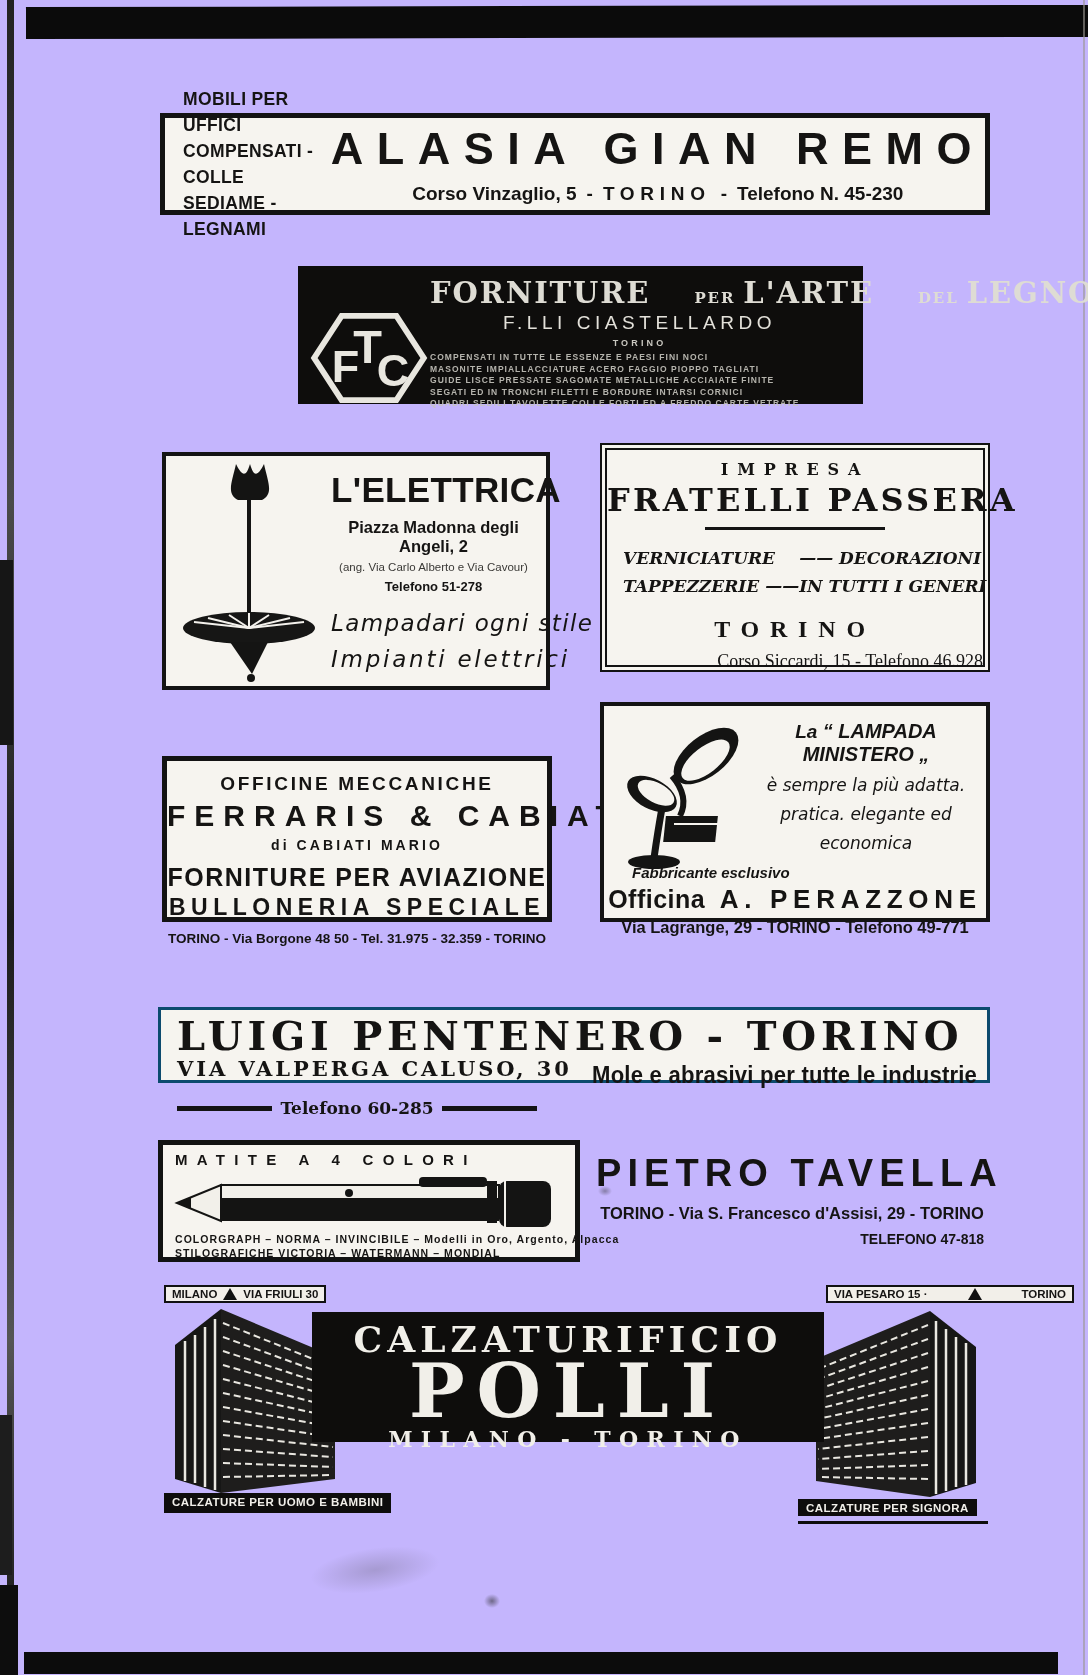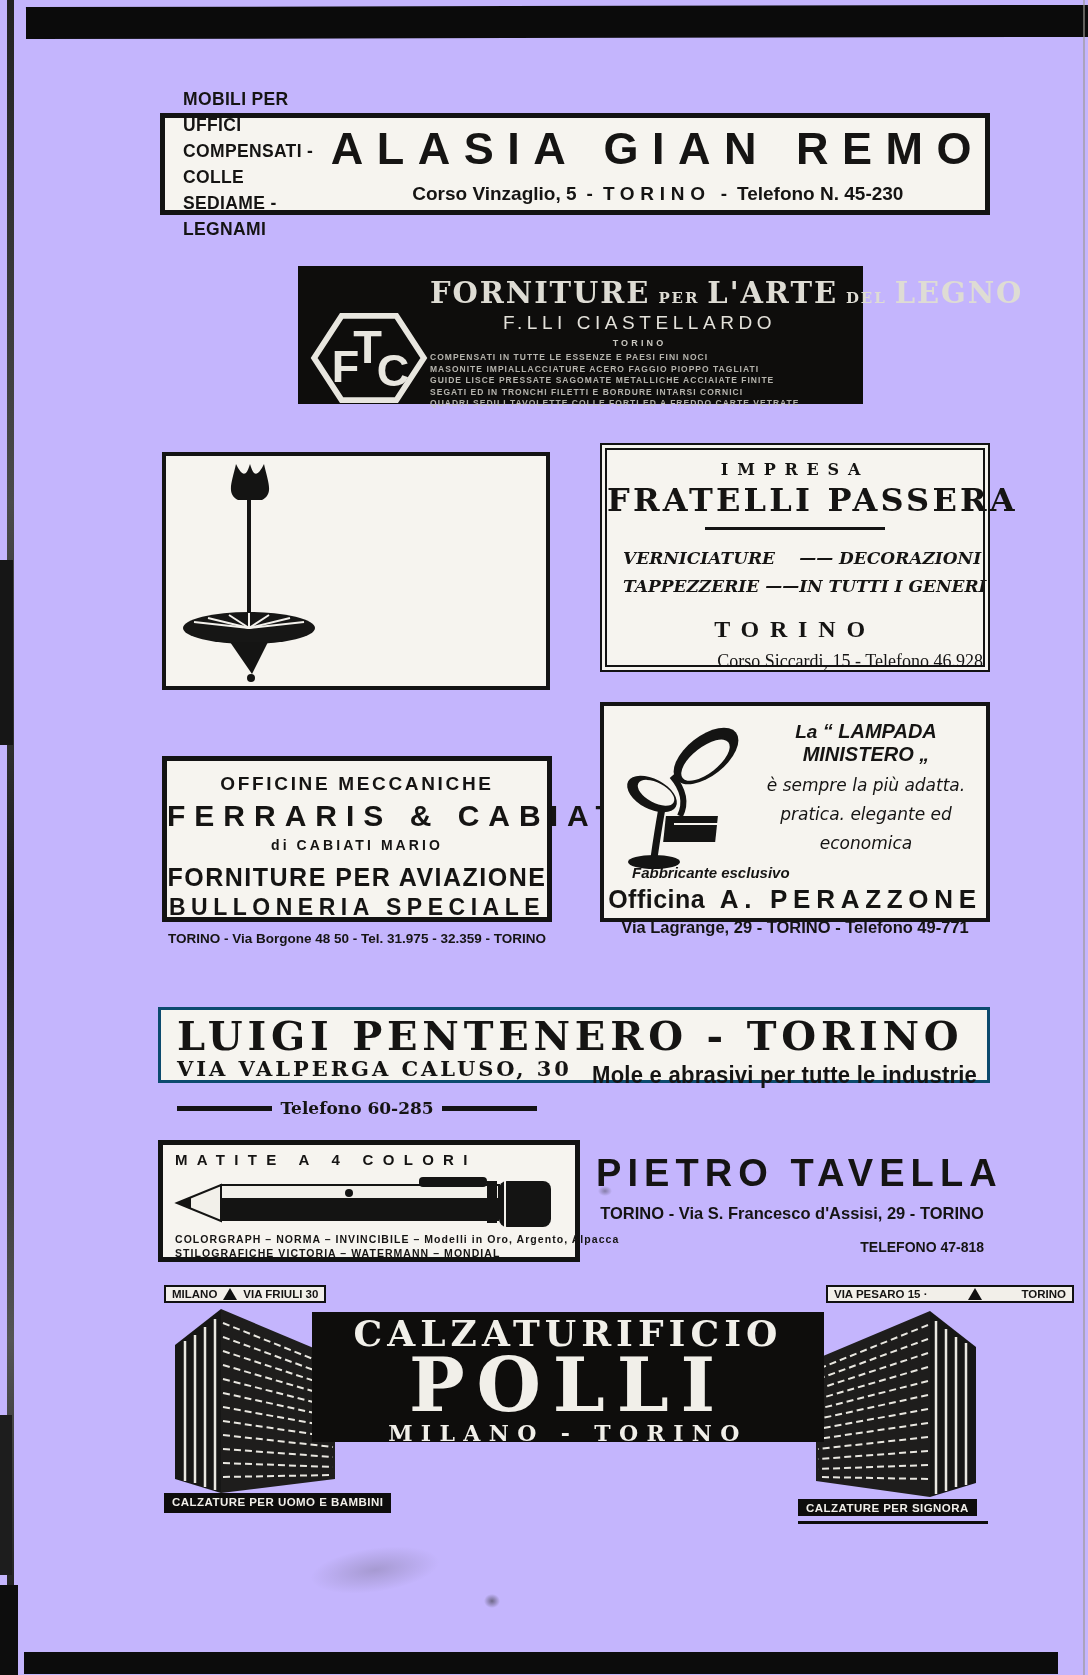--- a/index.html
+++ b/index.html
@@ -31,21 +31,21 @@
   .alasia-name { font-size:45px; font-weight:bold; letter-spacing:.30em; white-space:nowrap; margin-bottom:8px; }
   .alasia-addr { font-size:19px; font-weight:bold; white-space:nowrap; }
   .alasia-addr .sp { letter-spacing:.30em; }
   .alasia-addr .dash { padding:0 10px; }
 
   
   .ftc { left:298px; top:266px; width:565px; height:138px; background:#0e0d0c; color:#e7e5df; padding:10px 14px 8px 132px; }
   .ftc-logo { position:absolute; left:12px; top:46px; width:118px; height:92px; }
   .ftc-header { white-space:nowrap; filter:blur(.4px); font-family:"DejaVu Serif", serif; font-weight:bold; letter-spacing:.12em; color:#dedcd4; }
   .ftc-header .big { font-size:29px; }
-  .ftc-header .small { font-size:15px; padding:0 8px; }
+  .ftc-header .small { font-size:15px; padding:0 8px;margin-left:36px; }
   .ftc-name { font-size:19px; letter-spacing:.24em; text-align:center; margin-top:2px; color:#e3e1da; filter:blur(.3px); }
   .ftc-city { font-size:9px; font-weight:bold; letter-spacing:.35em; text-align:center; margin-top:4px; color:#c9c7c0; filter:blur(.5px); }
   .ftc-lines { margin-top:4px; }
   .ftc-lines div { font-size:8.5px; font-weight:bold; letter-spacing:.12em; line-height:11.5px; color:#c7c5be; filter:blur(.55px); opacity:.9; white-space:nowrap; overflow:hidden; }
 
   
   .elettrica { left:162px; top:452px; width:388px; height:238px; border:4px solid #141414; }
   .ele-lamp { position:absolute; left:8px; top:4px; width:160px; height:226px; }
   .ele-text { position:absolute; left:165px; top:14px; right:10px; text-align:center; }
   .ele-name { font-size:35px; font-weight:bold; letter-spacing:.01em; }
@@ -105,25 +105,25 @@
 
   
   .matite { left:158px; top:1140px; width:422px; height:122px; border:5px solid #121212; padding:6px 10px 0 12px; }
   .mat-header { font-size:15px; font-weight:bold; letter-spacing:.62em; white-space:nowrap; }
   .mat-pencil { position:absolute; left:6px; top:26px; width:400px; height:62px; }
   .mat-brands { position:absolute; left:12px; top:88px; right:8px; }
   .mat-brands div { font-size:10.5px; font-weight:bold; letter-spacing:.10em; line-height:13.5px; white-space:nowrap; }
   .tavella { position:absolute; left:596px; top:1152px; width:392px; text-align:center; }
   .tav-name { font-size:38px; font-weight:bold; letter-spacing:.16em; white-space:nowrap; }
   .tav-addr { font-size:16.5px; font-weight:bold; margin-top:9px; white-space:nowrap; }
-  .tav-phone { font-size:14px; font-weight:bold; text-align:right; margin-top:16px; padding-right:4px; }
+  .tav-phone { font-size:14px; font-weight:bold; text-align:right; margin-top:8px; padding-right:4px; }
 
   
   .polli-banner { position:absolute; left:312px; top:1312px; width:512px; height:130px; background:#0e0d0c; color:#f1efe9; text-align:center; }
-  .pol-1 { font-family:"DejaVu Serif", serif; font-weight:bold; font-size:36px; letter-spacing:.14em; }
+  .pol-1 { font-family:"DejaVu Serif", serif; font-weight:bold; font-size:36px; letter-spacing:.14em; margin-top:6px; }
   .pol-2 { font-family:"DejaVu Serif", serif; font-weight:bold; font-size:74px; letter-spacing:.16em; line-height:62px; margin-top:0px; }
   .pol-3 { font-family:"DejaVu Serif", serif; font-weight:bold; font-size:22px; letter-spacing:.38em; margin-top:4px; }
   .building { position:absolute; }
   .bld-left { left:163px; top:1293px; width:175px; height:206px; }
   .bld-right { left:812px; top:1293px; width:176px; height:212px; }
   .pol-tag { position:absolute; display:flex; align-items:center; gap:6px; background:#f2efe9; border:2px solid #111; font-size:11.5px; font-weight:bold; padding:1px 6px; white-space:nowrap; }
   .pol-tag .tri { width:0; height:0; border-left:7px solid transparent; border-right:7px solid transparent; border-bottom:12px solid #111; }
   .tag-left { left:164px; top:1285px; }
   .tag-right { left:826px; top:1285px;gap:40px; }
   .pol-lbl { position:absolute; background:#0e0d0c; color:#f1efe9; font-size:11.5px; font-weight:bold; letter-spacing:.04em; padding:3px 8px 2px 8px; white-space:nowrap; }
@@ -192,20 +192,28 @@
           <line x1="75" y1="168" x2="34" y2="158"></line>
         <line x1="75" y1="168" x2="55" y2="155"></line>
           <line x1="75" y1="168" x2="75" y2="153"></line>
         <line x1="75" y1="168" x2="95" y2="155"></line>
           <line x1="75" y1="168" x2="116" y2="158"></line>
         <line x1="75" y1="168" x2="130" y2="162"></line>
       </g>
       <polygon points="56,182 94,182 78,214" fill="#141413"></polygon>
       <circle cx="77" cy="218" r="4" fill="#141413"></circle>
     </svg>
+    <div class="ele-text">
+      <div class="ele-name">L'ELETTRICA</div>
+      <div class="ele-addr">Piazza Madonna degli Angeli, 2</div>
+      <div class="ele-addr2">(ang. Via Carlo Alberto e Via Cavour)</div>
+      <div class="ele-phone">Telefono 51-278</div>
+      <div class="ele-tag">Lampadari ogni stile</div>
+      <div class="ele-tag ele-tag2">Impianti elettrici</div>
+    </div>
   </div>
 
   <div class="box passera">
     <div class="pas-impresa">IMPRESA</div>
     <div class="pas-name">FRATELLI PASSERA</div>
     <div class="pas-rule"></div>
     <div class="pas-cols">
       <div class="pas-col">
         <div>VERNICIATURE</div>
         <div>TAPPEZZERIE ——</div>

